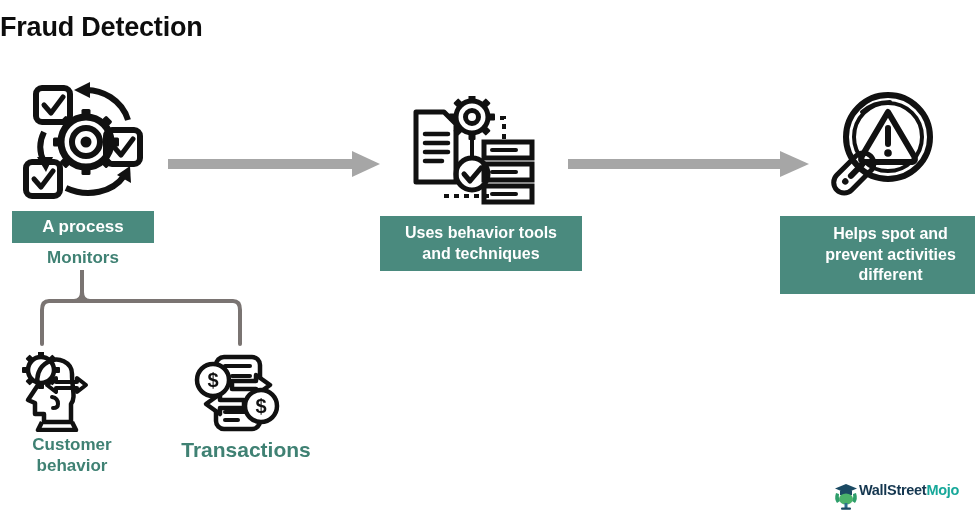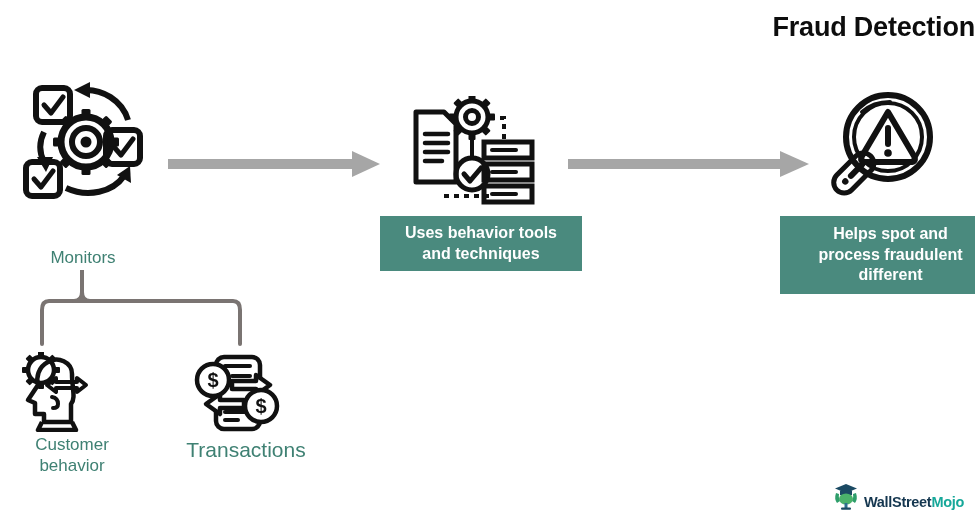--- a/index.html
+++ b/index.html
@@ -17,21 +17,21 @@
     background: #ffffff;
     overflow: hidden;
   }
   .abs { position: absolute; }
 
   
   #title {
     left: 0;
     top: 12px;
     width: 975px;
-    text-align: right;
+    text-align: left;
     font-size: 27px;
     font-weight: bold;
     color: #0d0d0d;
     letter-spacing: -0.2px;
   }
 
   
   .teal-box {
     background: #4a8a7e;
     color: #ffffff;
@@ -57,21 +57,21 @@
   #box-helps {
     left: 780px; top: 216px;
     width: 221px; height: 78px;
     font-size: 16px;
     padding: 16px 8px;
   }
 
   
   .teal-label {
     color: #3f8173;
-    font-weight: normal;
+    font-weight: bold;
     text-align: center;
     line-height: 1.22;
   }
   #label-monitors {
     left: 12px; top: 248px;
     width: 142px;
     font-size: 17px;
   }
   #label-customer {
     left: 0px; top: 435px;
@@ -85,22 +85,21 @@
     font-size: 21px;
   }
 
   
   .icon-holder { line-height: 0; }
 
   
   #logo {
     left: 833px; top: 482px;
     display: flex;
-    align-items: flex-end;
-    gap: 5px;
+    align-items: flex-start;
   }
   #logo-text {
     font-size: 14.5px;
     font-weight: bold;
     letter-spacing: -0.3px;
     white-space: nowrap;
   }
   .logo-wall { color: #14364f; }
   .logo-mojo { color: #17a89a; }
 </style>
@@ -227,32 +226,33 @@
       <circle cx="66" cy="51" r="34" fill="none" stroke="#111111" stroke-width="4"></circle>
 
       <path d="M40 26 C48 19 58 16 68 16" fill="none" stroke="#111111" stroke-width="4" stroke-linecap="round"></path>
 
       <path d="M66 26 L92 70 Q95 76 88 76 L44 76 Q37 76 40 70 Z" fill="none" stroke="#111111" stroke-width="6" stroke-linejoin="round"></path>
       <line x1="66" y1="42" x2="66" y2="58" stroke="#111111" stroke-width="6" stroke-linecap="round"></line>
       <circle cx="66" cy="67" r="3.8" fill="#111111"></circle>
     </svg>
   </div>
 
+  <div class="abs teal-box" id="box-process">A process</div>
 
   <div class="abs teal-box" id="box-tools">
     <span>
       <span>Uses behavior tools</span><br>
       <span>and techniques</span>
     </span>
   </div>
 
   <div class="abs teal-box" id="box-helps">
     <span>
       <span>Helps spot and</span><br>
-      <span>process fraudulent</span><br>
+      <span>prevent activities</span><br>
       <span>different</span>
     </span>
   </div>
 
   <div class="abs teal-label" id="label-monitors">Monitors</div>
 
   <div class="abs" style="left:40px; top:270px; width:210px; height:76px;">
     <svg width="210" height="76" viewBox="0 0 210 76" xmlns="http://www.w3.org/2000/svg">
       <path d="M42 0 L42 22 Q42 31 50 31 L9 31 Q2 31 2 40 L2 74" fill="none" stroke="#7a7472" stroke-width="4" stroke-linecap="round" stroke-linejoin="round"></path>
       <path d="M42 22 Q42 31 34 31 L193 31 Q200 31 200 40 L200 74" fill="none" stroke="#7a7472" stroke-width="4" stroke-linecap="round" stroke-linejoin="round"></path>

